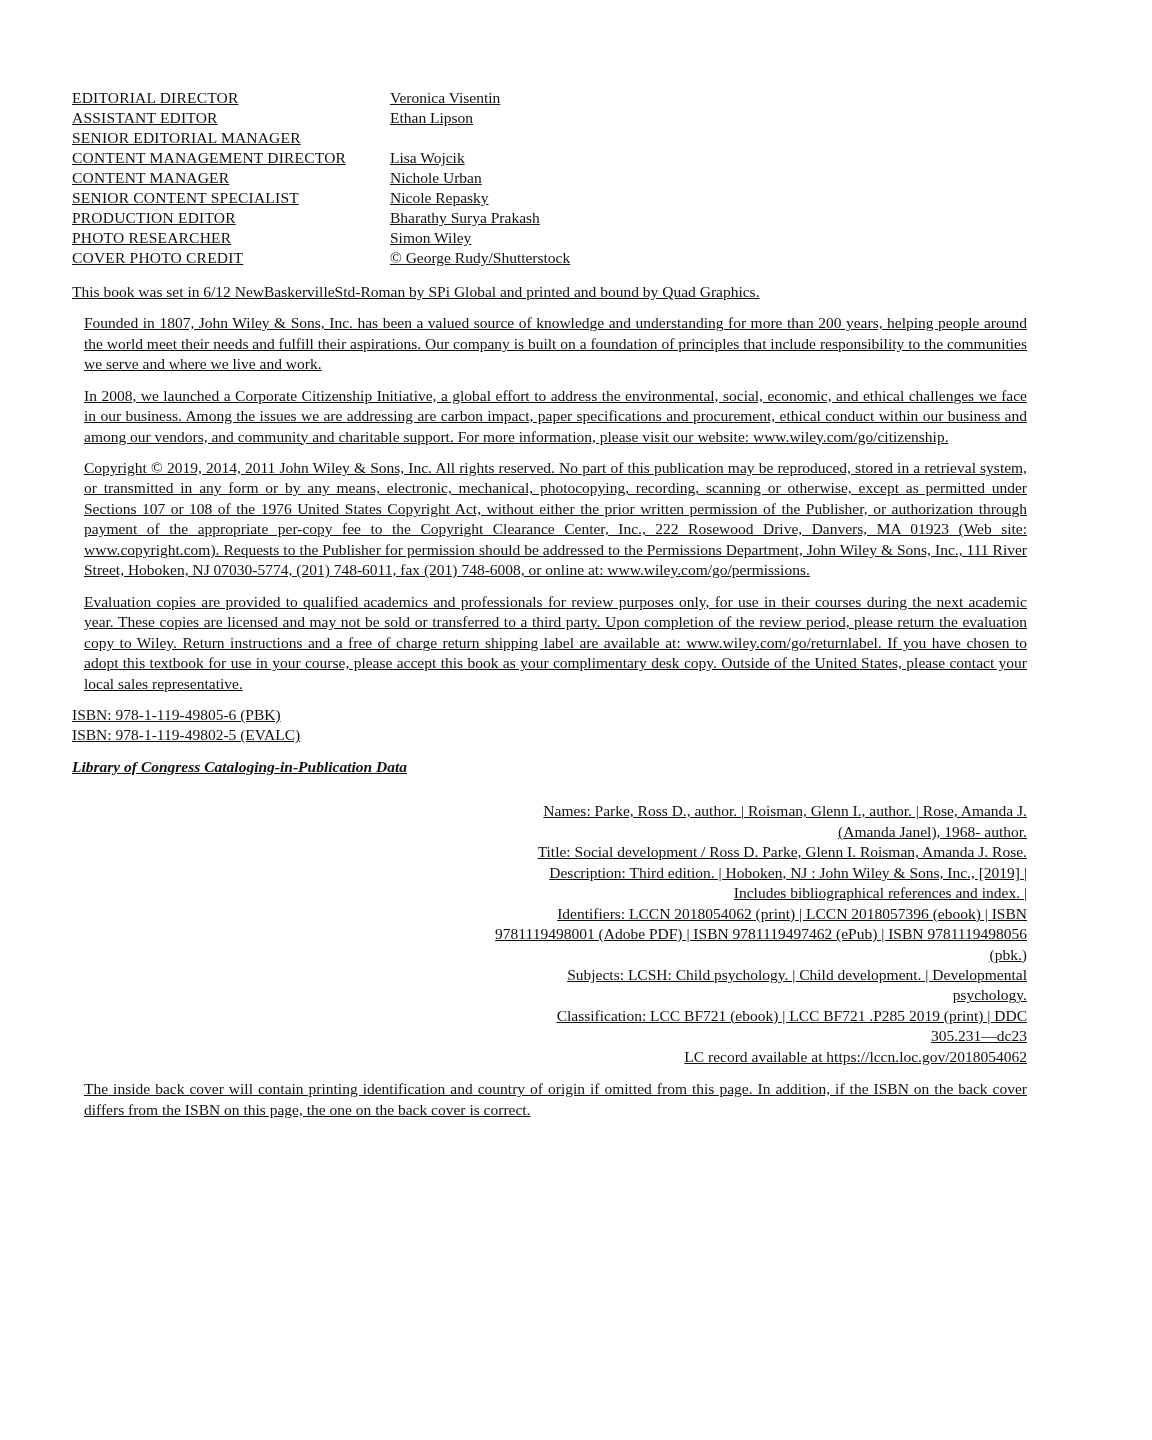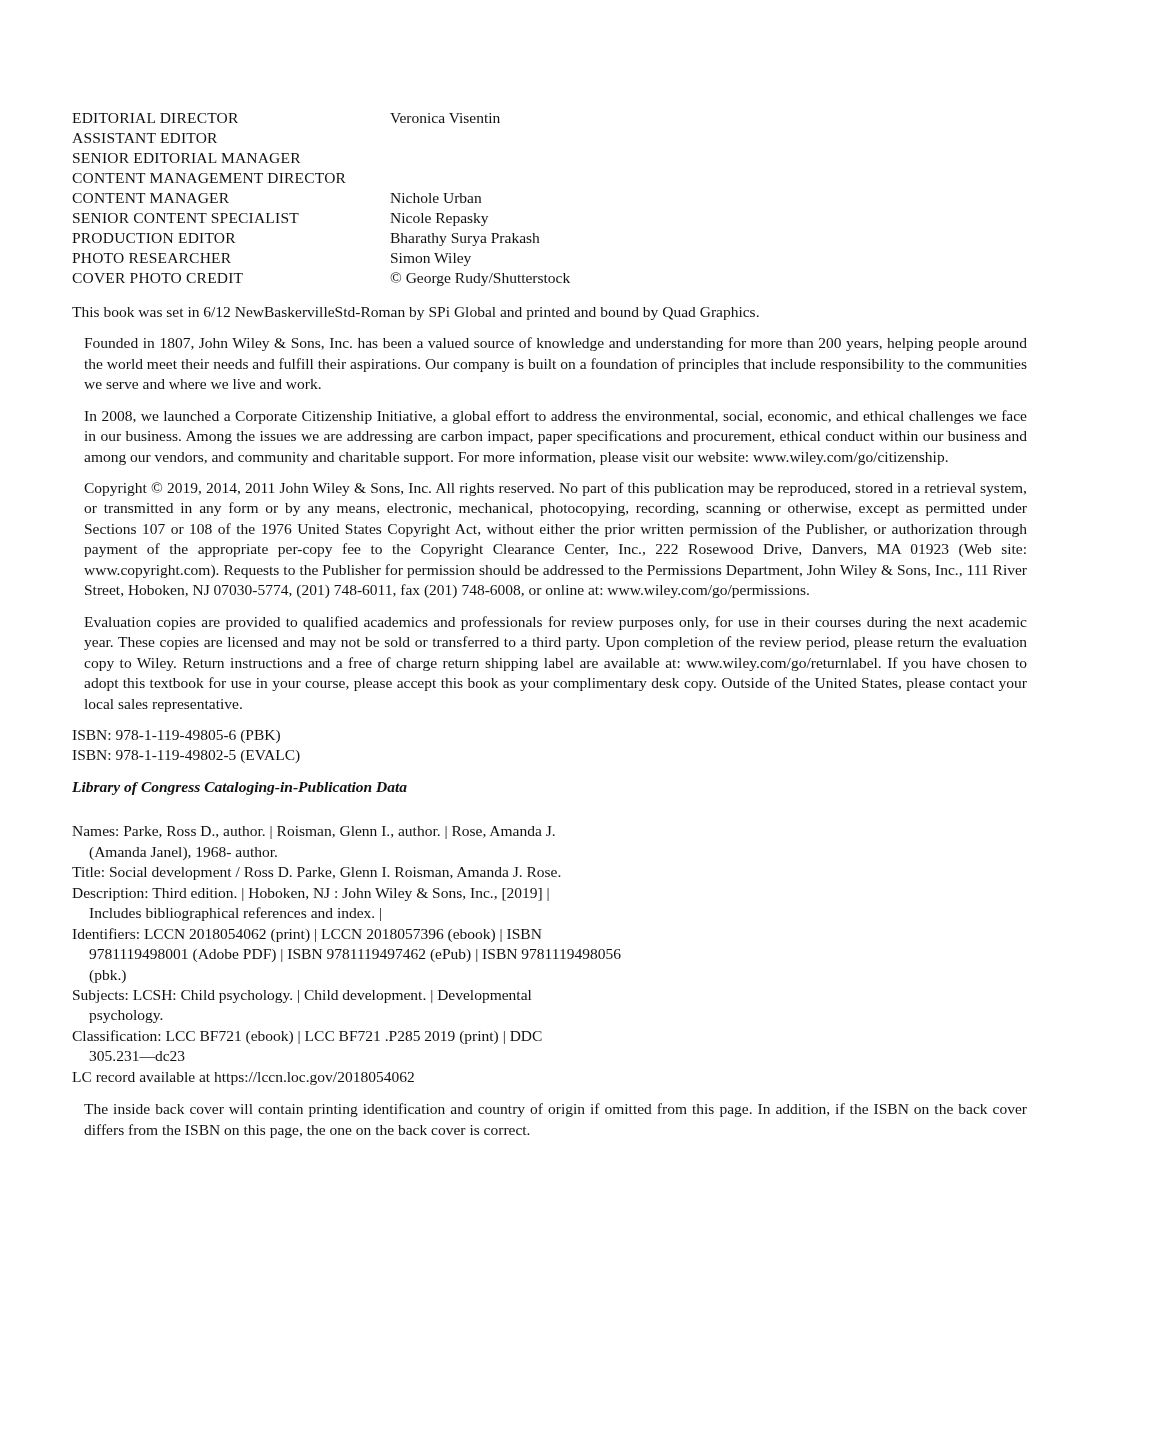--- a/index.html
+++ b/index.html
@@ -10,25 +10,26 @@
   body {
     width: 1152px;
     height: 1440px;
     font-family: "Liberation Serif", "DejaVu Serif", serif;
     color: #111111;
     position: relative;
     overflow: hidden;
   }
   .page {
     position: absolute;
-    top: 108px;
+    top: 88px;
     left: 72px;
     width: 955px;
     font-size: 15.5px;
     line-height: 1.32;
+    text-decoration: underline;
   }
   .credits {
     margin-bottom: 14px;
   }
   .credit-row {
     display: grid;
     grid-template-columns: 318px 1fr;
     line-height: 1.29;
   }
   .credit-role {
@@ -47,46 +48,49 @@
   .isbn-block div {
     line-height: 1.32;
   }
   .loc-heading {
     font-weight: bold;
     font-style: italic;
     margin: 4px 0 24px 0;
   }
   .cip-block {
     margin: 12px 0 12px 0;
+    text-align: right;
   }
   .cip-line {
     line-height: 1.32;
   }
   .cip-line.indent {
     padding-left: 17px;
   }
 </style>
 </head>
 <body>
 
 <div class="page">
 
   <div class="credits">
     <div class="credit-row">
       <span class="credit-role">EDITORIAL DIRECTOR</span>
       <span class="credit-name">Veronica Visentin</span>
     </div>
     <div class="credit-row">
       <span class="credit-role">ASSISTANT EDITOR</span>
+      <span class="credit-name">Ethan Lipson</span>
     </div>
     <div class="credit-row">
       <span class="credit-role">SENIOR EDITORIAL MANAGER</span>
     </div>
     <div class="credit-row">
       <span class="credit-role">CONTENT MANAGEMENT DIRECTOR</span>
+      <span class="credit-name">Lisa Wojcik</span>
     </div>
     <div class="credit-row">
       <span class="credit-role">CONTENT MANAGER</span>
       <span class="credit-name">Nichole Urban</span>
     </div>
     <div class="credit-row">
       <span class="credit-role">SENIOR CONTENT SPECIALIST</span>
       <span class="credit-name">Nicole Repasky</span>
     </div>
     <div class="credit-row">

